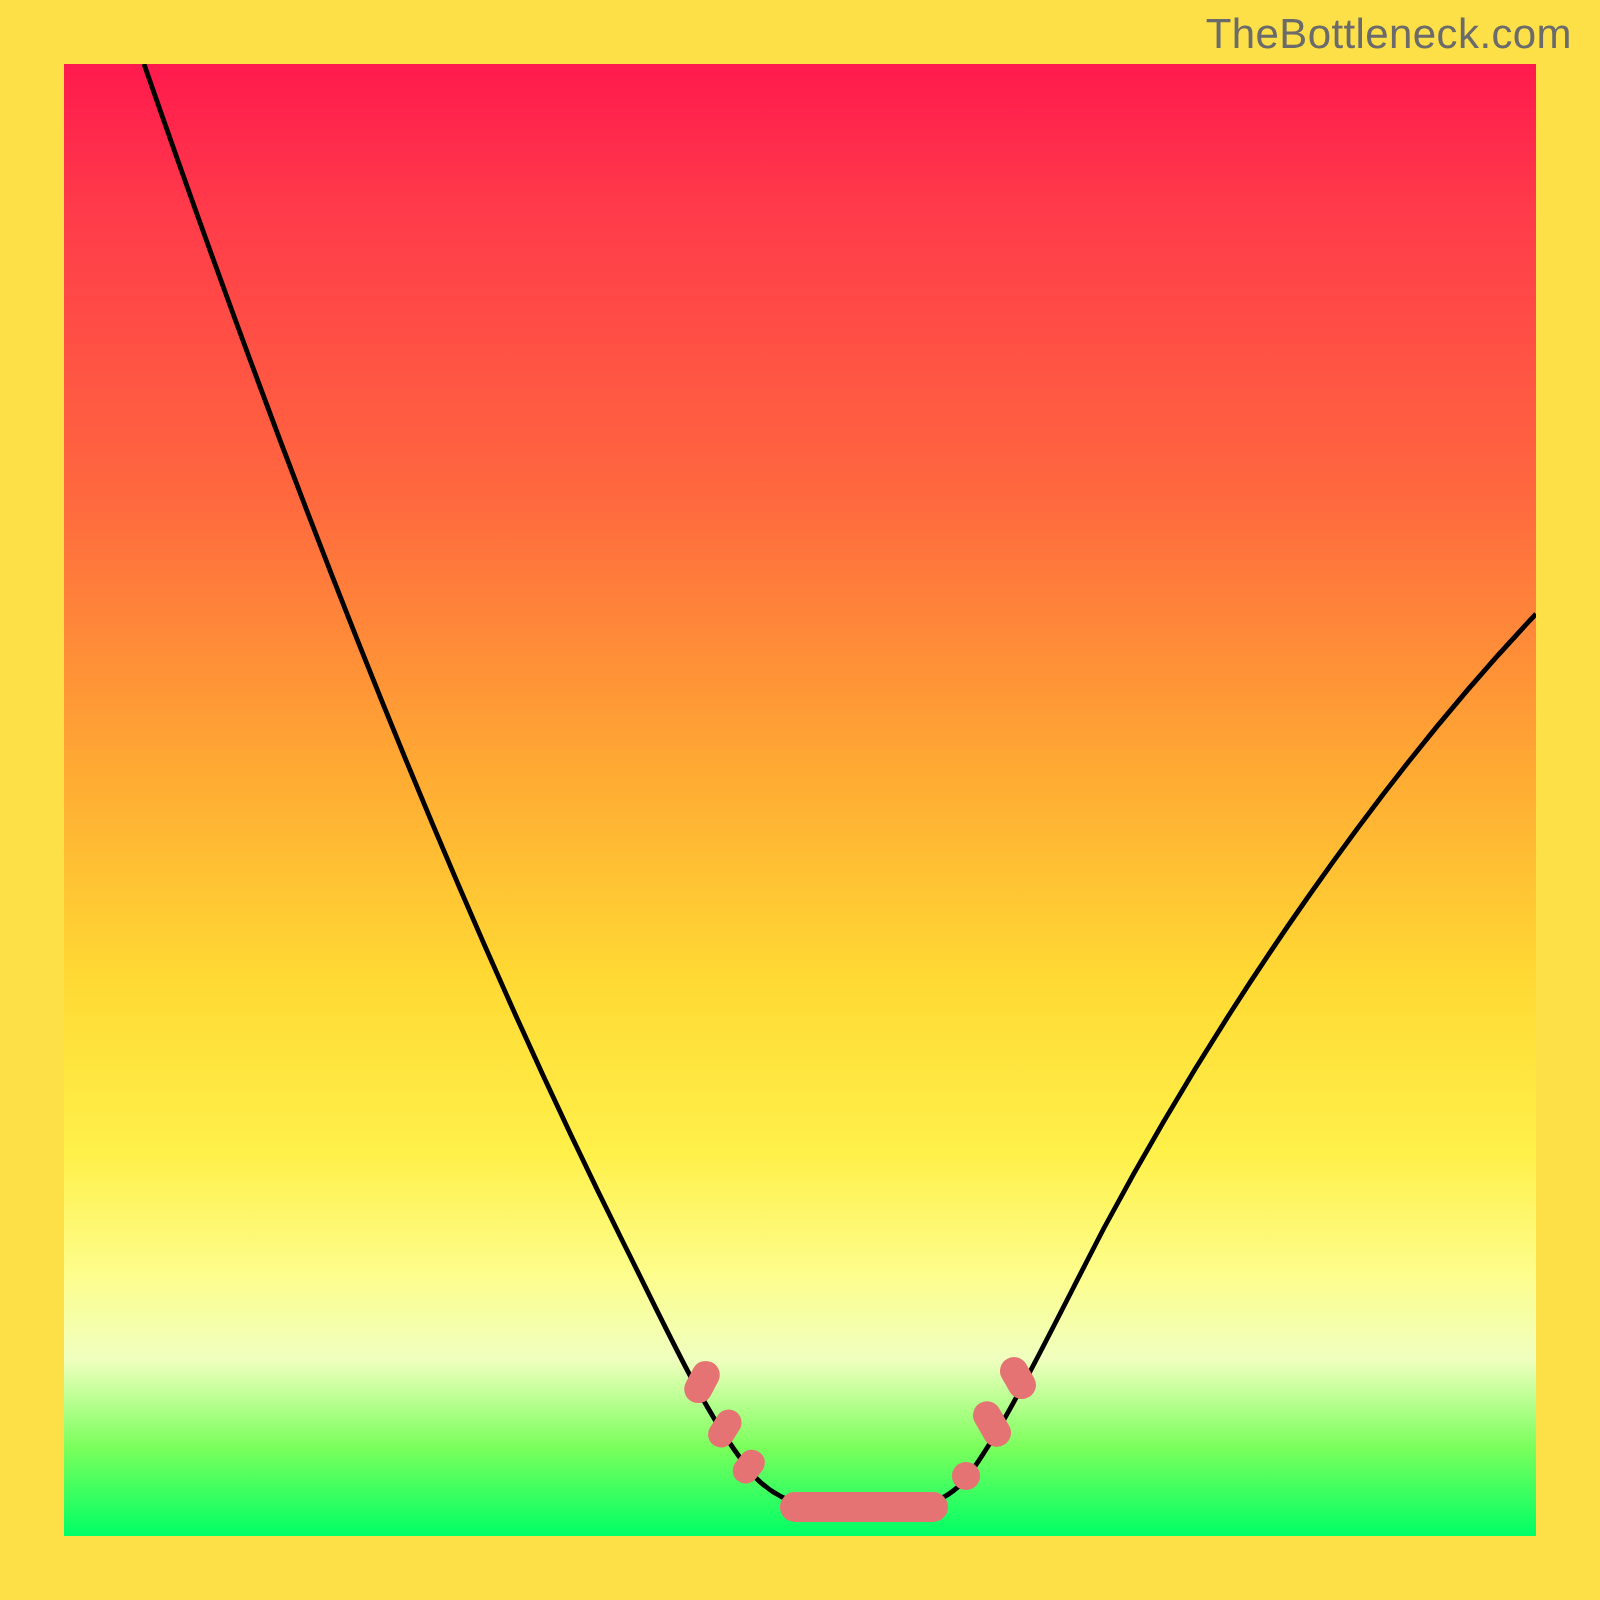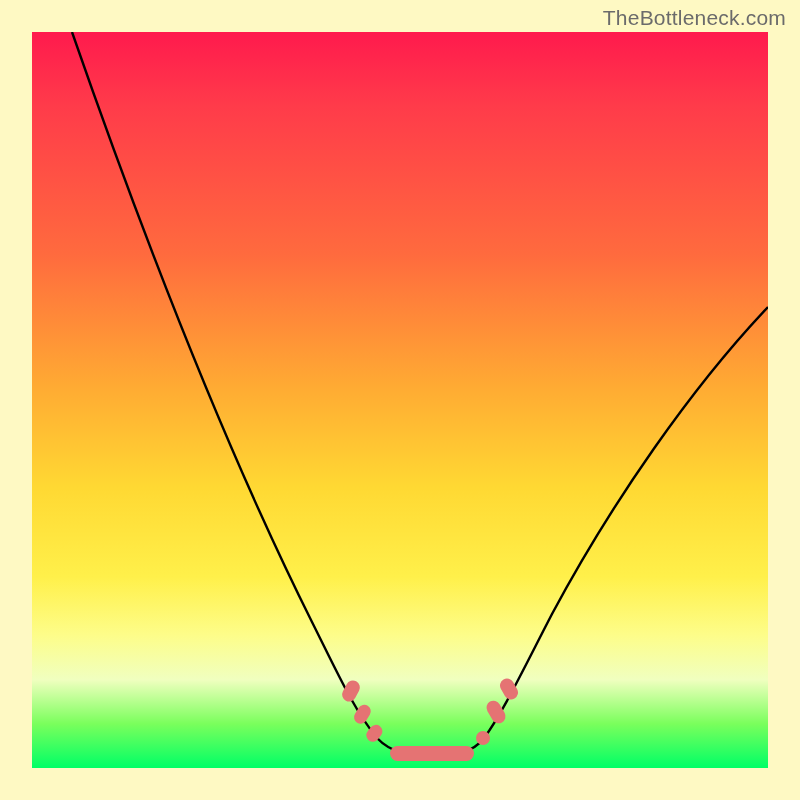--- a/index.html
+++ b/index.html
@@ -8,21 +8,21 @@
     width: 800px;
     height: 800px;
     overflow: hidden;
     font-family: Arial, Helvetica, sans-serif;
     background: #000;
   }
   .frame {
     position: relative;
     width: 800px;
     height: 800px;
-    background: #fef9c3;
+    background: #fde047;
   }
   .plot-area {
     position: absolute;
     left: 32px;
     top: 32px;
     width: 736px;
     height: 736px;
     overflow: hidden;
   }
   .gradient-bg {

